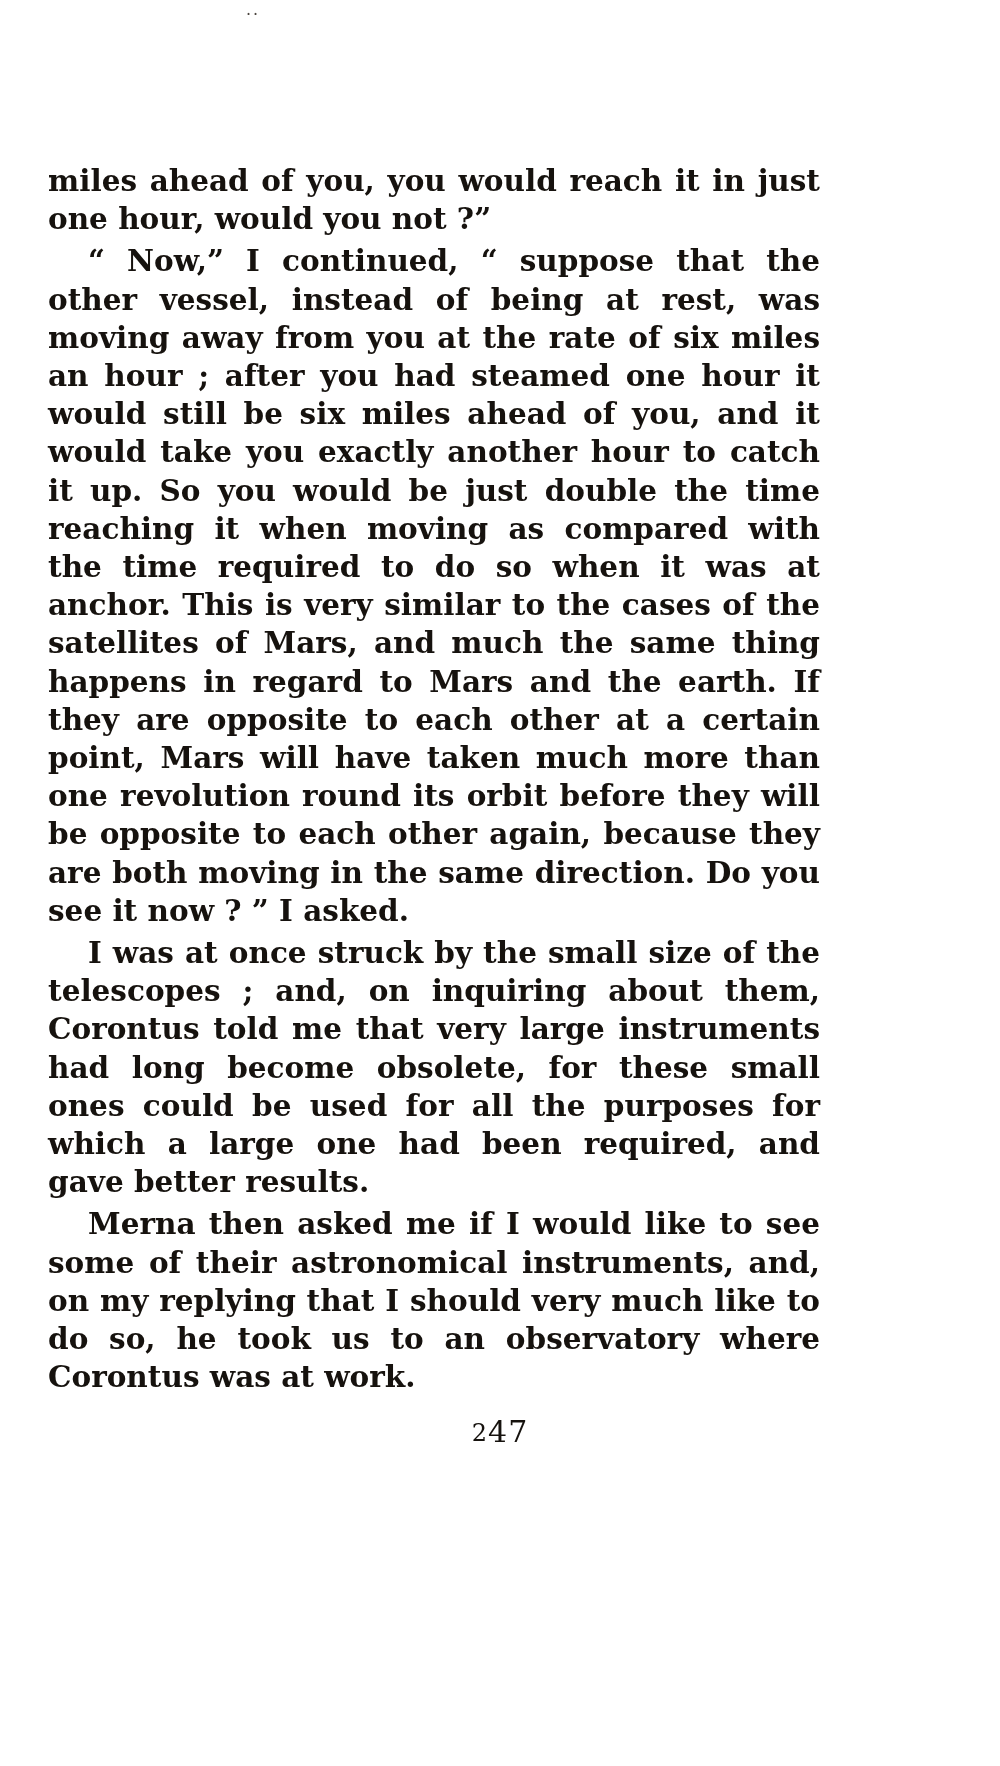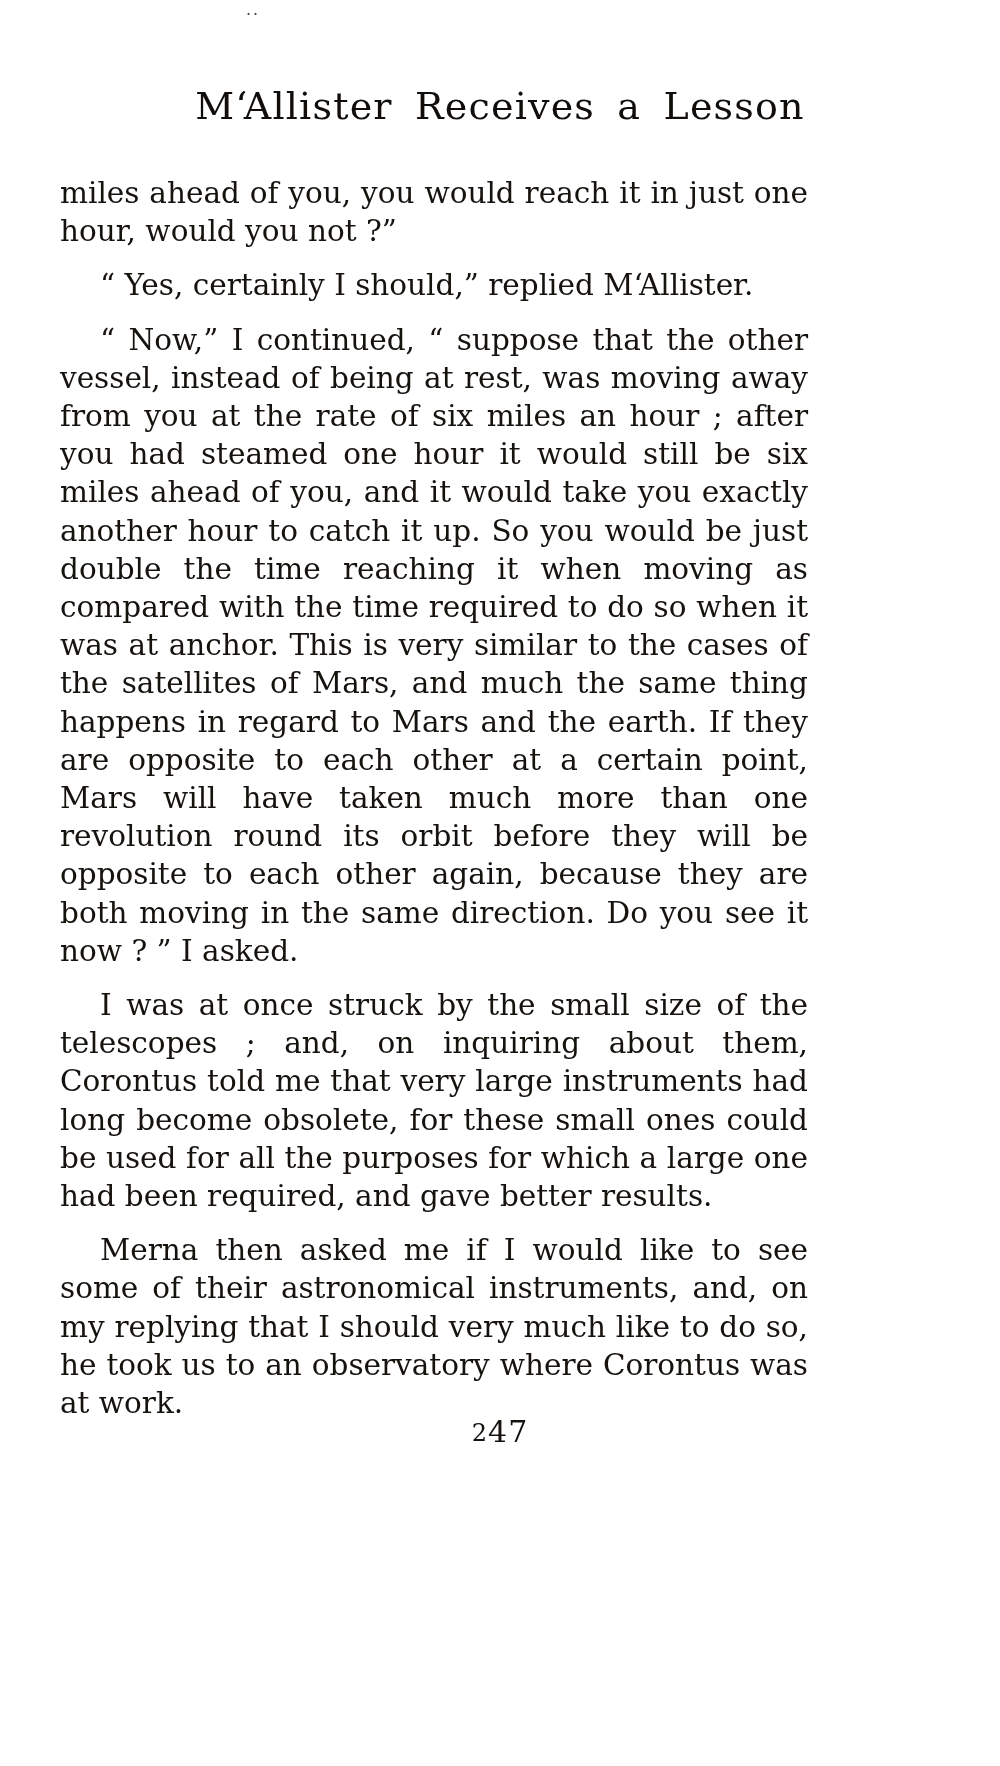--- a/index.html
+++ b/index.html
@@ -50,22 +50,23 @@
     left: 44px;
     top: 158px;
     width: 780px;
     font-size: 29.5px;
     line-height: 38.2px;
     text-align: justify;
     text-justify: inter-word;
     color: #16120e;
   }
   .body-text p {
-    margin: 16px;
+    margin: 4px;
     text-indent: 40px;
+    font-weight: bold;
   }
   .body-text p.noindent {
     text-indent: 0;
   }
   .body-text p:last-child {
     text-align: justify;
   }
   .folio {
     position: absolute;
     left: 0;
@@ -81,25 +82,23 @@
     vertical-align: 1px;
   }
 </style>
 </head>
 <body>
 
 <div class="page">
 
   <div class="speck">··</div>
 
-  <div class="page-header">M‘Allister Receives a Lesson</div>
 
   <div class="body-text">
     <p class="noindent">miles ahead of you, you would reach it in just one hour, would you not ?”</p>
-    <p>“ Yes, certainly I should,” replied M‘Allister.</p>
     <p>“ Now,” I continued, “ suppose that the other vessel, instead of being at rest, was moving away from you at the rate of six miles an hour ; after you had steamed one hour it would still be six miles ahead of you, and it would take you exactly another hour to catch it up.   So you would be just double the time reaching it when moving as compared with the time required to do so when it was at anchor. This is very similar to the cases of the satellites of Mars, and much the same thing happens in regard to Mars and the earth.   If they are opposite to each other at a certain point, Mars will have taken much more than one revolution round its orbit before they will be opposite to each other again, because they are both moving in the same direction.   Do you see it now ? ” I asked.</p>
     <p>I was at once struck by the small size of the telescopes ; and, on inquiring about them, Corontus told me that very large instruments had long become obsolete, for these small ones could be used for all the purposes for which a large one had been required, and gave better results.</p>
     <p>Merna then asked me if I would like to see some of their astronomical instruments, and, on my replying that I should very much like to do so, he took us to an observatory where Corontus was at work.</p>
   </div>
 
   <div class="folio">
     <span class="small-two">2</span><span>47</span>
   </div>
 
 </div>

